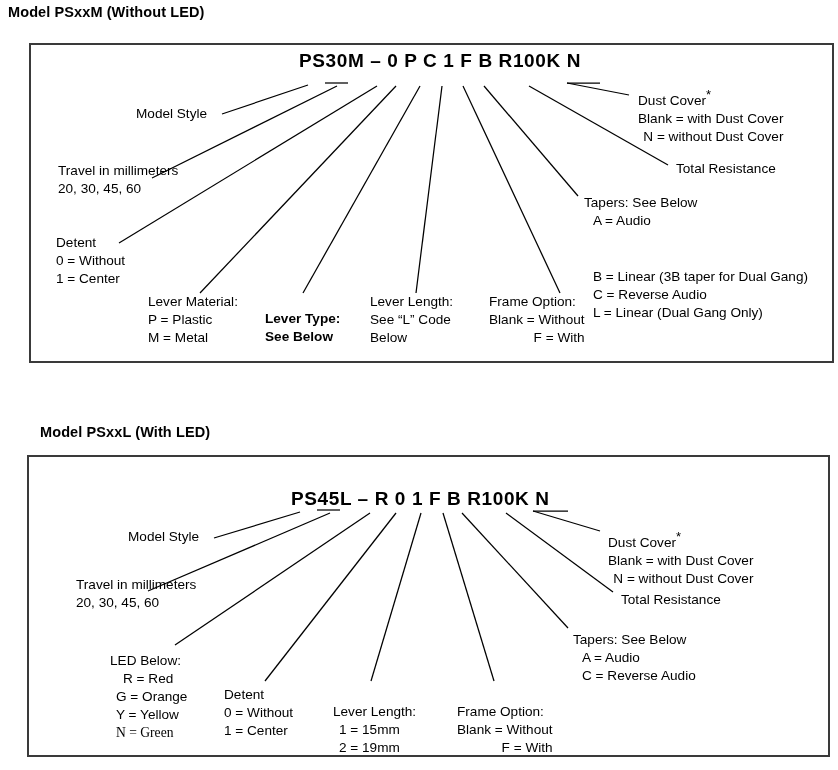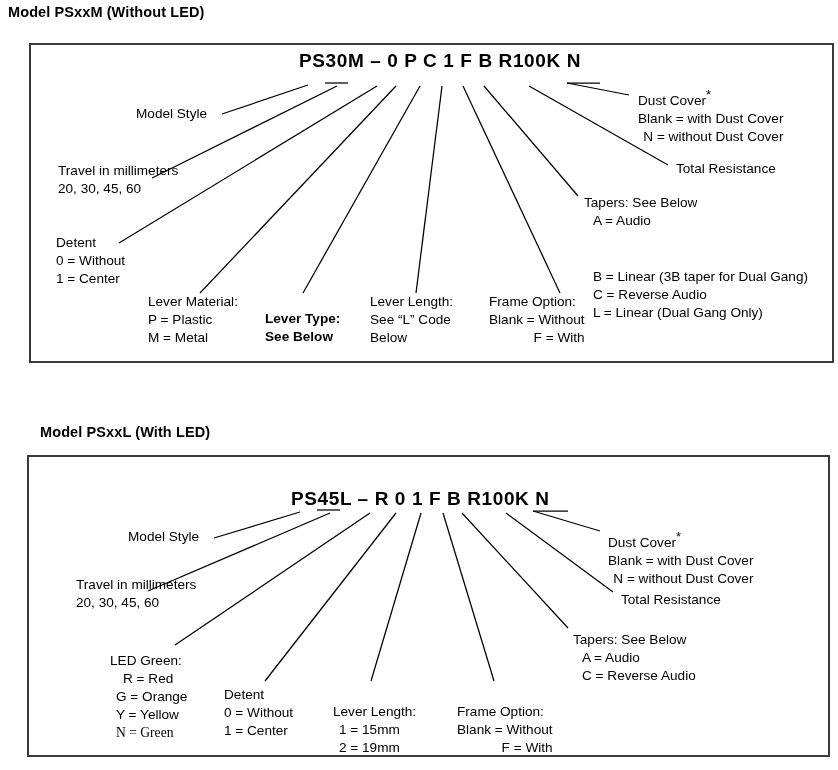--- a/index.html
+++ b/index.html
@@ -192,21 +192,21 @@
 <div class="callout" style="left:128px; top:528px;">
   <span class="ln">Model Style</span>
 </div>
 
 <div class="callout" style="left:76px; top:576px;">
   <span class="ln">Travel in millimeters</span>
   <span class="ln">20, 30, 45, 60</span>
 </div>
 
 <div class="callout" style="left:110px; top:652px;">
-  <span class="ln">LED Green:</span>
+  <span class="ln">LED Below:</span>
   <span class="ln" style="padding-left:6px;margin-left:7px;">R = Red</span>
   <span class="ln" style="padding-left:6px;">G = Orange</span>
   <span class="ln" style="padding-left:6px;">Y = Yellow</span>
   <span class="ln" style="padding-left:6px;font-family:Liberation Serif, serif;">N = Green</span>
 </div>
 
 <div class="callout" style="left:224px; top:686px;">
   <span class="ln">Detent</span>
   <span class="ln">0 = Without</span>
   <span class="ln">1 = Center</span>

